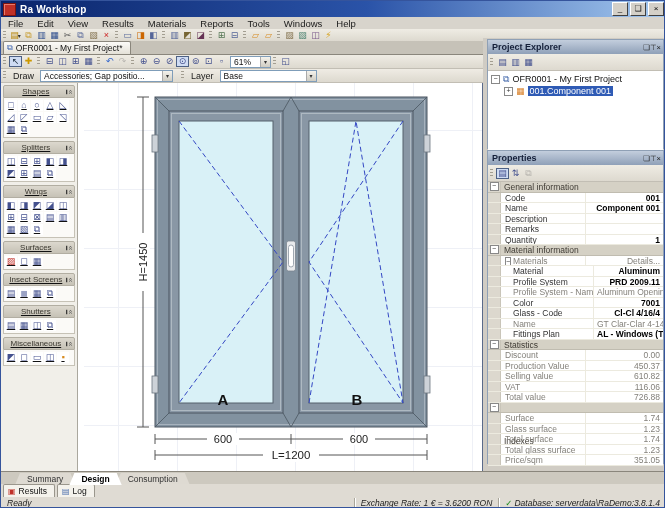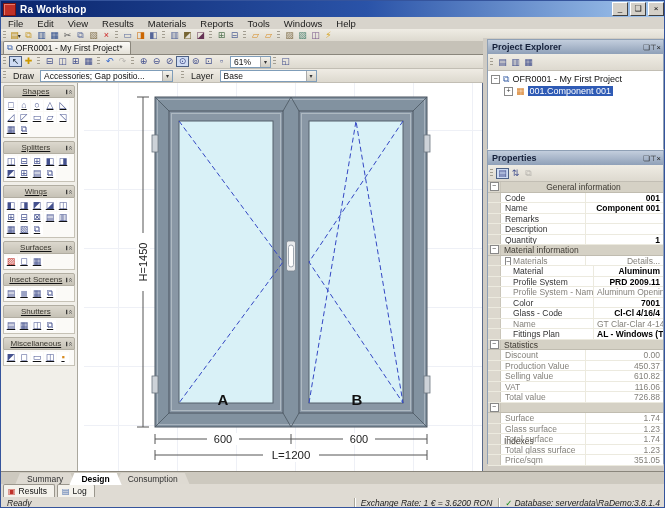--- a/index.html
+++ b/index.html
@@ -448,40 +448,40 @@
             <span class="tbicon pressed" style="color: rgb(68, 81, 142);">▤</span>
             <span class="tbicon" style="color: rgb(68, 81, 142);">⇅</span>
             <span class="tbicon disabled" style="color: rgb(68, 81, 142);">⧉</span>
           </div>
         </div>
       <div class="pgrid" id="propgrid" style="height:283.5px;">
           <div class="prow cat">
             <span class="pmargin">
               <span class="pexp">−</span>
             </span>
-            <span class="pcatlbl" style="flex: 1 1 0%; text-align: center;">General information</span>
+            <span class="pcatlbl" style="flex: 1 1 0%;">General information</span>
           </div>
           <div class="prow">
             <span class="pmargin"></span>
             <span class="plabel">Code</span>
             <span class="pvalue b">001</span>
           </div>
           <div class="prow">
             <span class="pmargin"></span>
             <span class="plabel">Name</span>
             <span class="pvalue b">Component 001</span>
           </div>
           <div class="prow">
             <span class="pmargin"></span>
+            <span class="plabel">Description</span>
+            <span class="pvalue"></span>
+          </div>
+          <div class="prow">
+            <span class="pmargin"></span>
             <span class="plabel">Remarks</span>
-            <span class="pvalue"></span>
-          </div>
-          <div class="prow">
-            <span class="pmargin"></span>
-            <span class="plabel">Description</span>
             <span class="pvalue"></span>
           </div>
           <div class="prow">
             <span class="pmargin"></span>
             <span class="plabel">Quantity</span>
             <span class="pvalue b r">1</span>
           </div>
           <div class="prow cat">
             <span class="pmargin">
               <span class="pexp">−</span>

